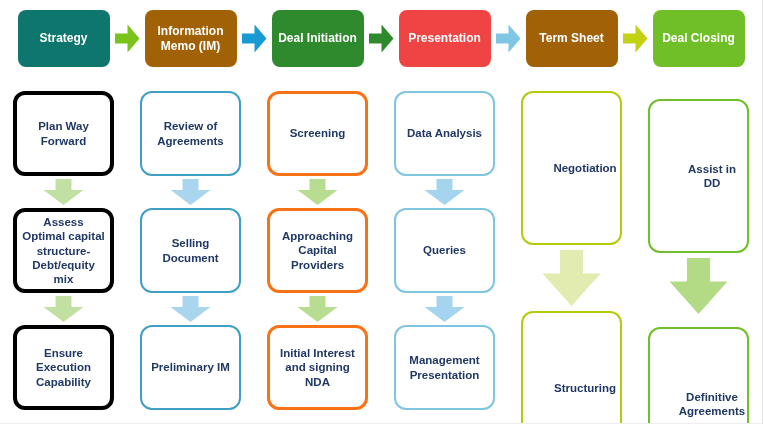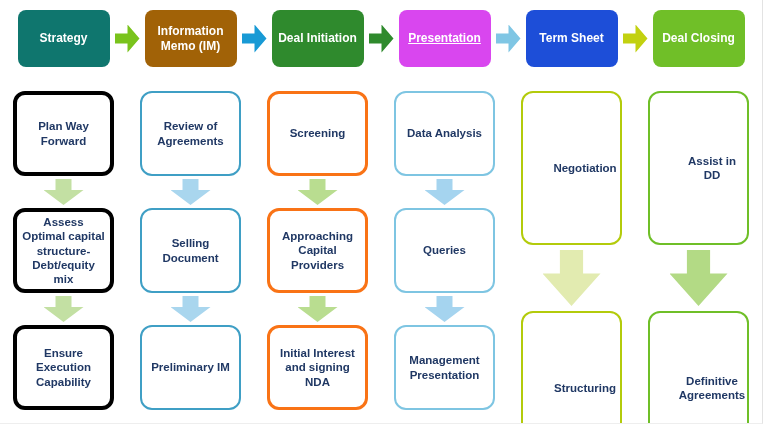--- a/index.html
+++ b/index.html
@@ -35,22 +35,22 @@
     align-items: center;
     justify-content: center;
     text-align: center;
     padding: 2px 4px;
     margin-bottom: 24px;
     flex: 0 0 auto;
   }
   .col1 .hdr { background: #0f766e; }
   .col2 .hdr { background: #a16207; }
   .col3 .hdr { background: #2f8a2d; }
-  .col4 .hdr { background: #d946ef; text-decoration: underline; }
-  .col5 .hdr { background: #1d4ed8; }
+  .col4 .hdr { background: #ef4444; }
+  .col5 .hdr { background: #a16207; }
   .col6 .hdr { background: #70bf28; }
 
   .rarrow {
     position: absolute;
     right: -30px;
     top: 50%;
     transform: translateY(-50%);
     width: 25px;
     height: 28px;
     clip-path: polygon(0 32%, 52% 32%, 52% 0, 100% 50%, 52% 100%, 52% 68%, 0 68%);
@@ -78,21 +78,21 @@
     flex: 0 0 auto;
   }
   .size-s .box { height: 85px; }
   .size-l .box { height: 154px; padding-left: 32px; }
 
   .col1 .box { border: 4px solid #000000; }
   .col2 .box { border: 2px solid #3f9fc5; }
   .col3 .box { border: 3px solid #f97316; }
   .col4 .box { border: 2px solid #7ec5e2; }
   .col5 .box { border: 2px solid #b3cb0b; }
-  .col6 .box { border: 2px solid #6fbf28; }
+  .col6 .box { border: 2px solid #6fbf28; margin-top: 8px; }
 
   
   .darrow {
     clip-path: polygon(30% 0, 70% 0, 70% 42%, 100% 42%, 50% 100%, 0 42%, 30% 42%);
     flex: 0 0 auto;
   }
   .size-s .darrow { width: 40px; height: 26px; margin: 3px 0; }
   .size-l .darrow { width: 58px; height: 56px; margin: 5px 0; }
 
   .col1 .darrow { background: #c3e0a3; }

